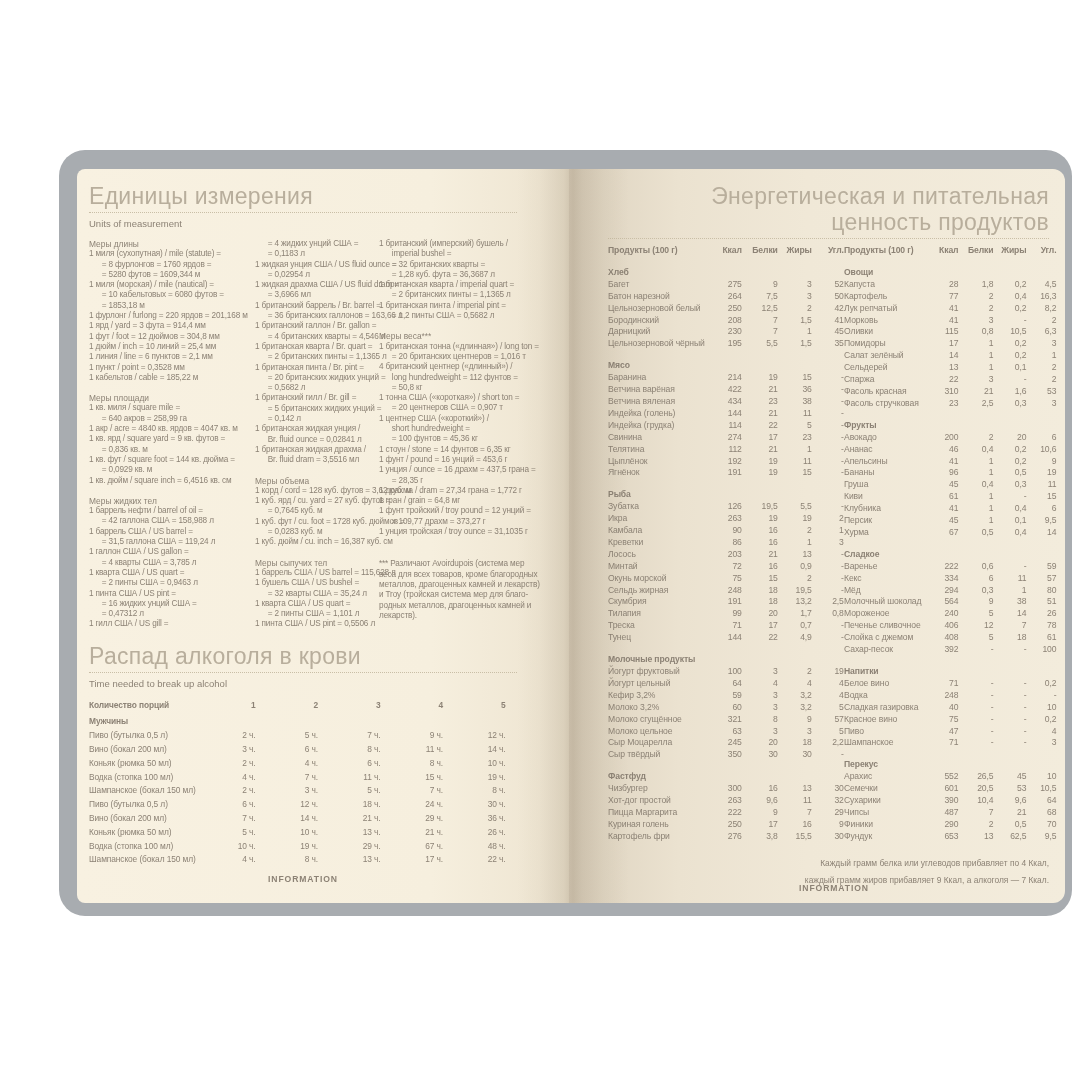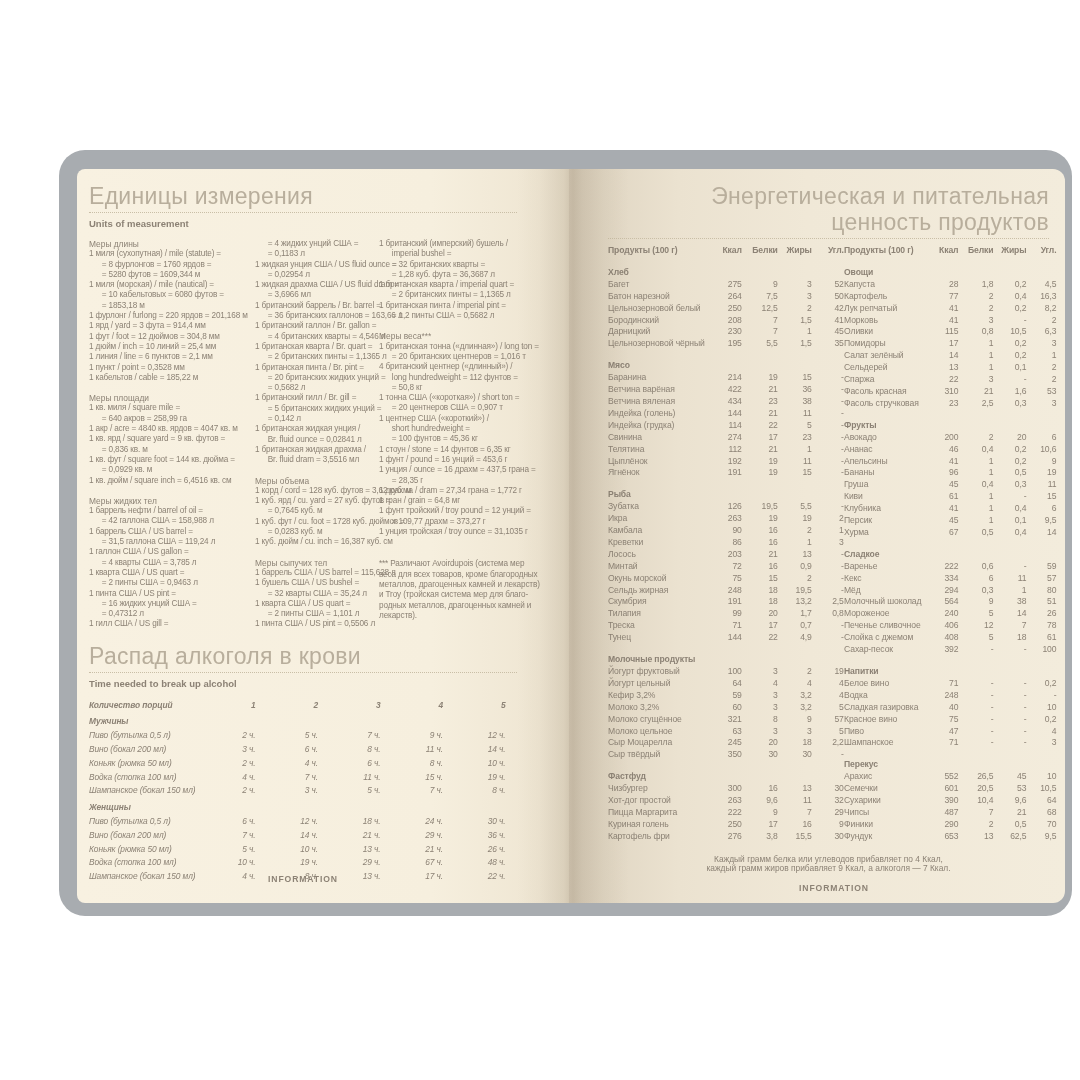--- a/index.html
+++ b/index.html
@@ -10,53 +10,53 @@
          border-radius:8px 12px 12px 8px;overflow:hidden;}
   .page{position:relative;height:100%;box-sizing:border-box;color:#8c8275;}
   .page.left{width:492px;padding:14px 52px 0 12px;
     background:linear-gradient(90deg,#f8f1e1 0%,#f6efde 72%,#efe6d3 94%,#e3d9c5 100%);}
   .page.right{width:496px;padding:14px 16px 0 39px;
     background:linear-gradient(90deg,#d7ccb9 0%,#e1d7c4 7%,#ebe2d0 22%,#f0e8d7 48%,#f3ecdc 100%);}
   .spine{position:absolute;top:0;left:440px;width:112px;height:100%;pointer-events:none;
     background:linear-gradient(90deg,rgba(96,76,46,0) 0%,rgba(96,76,46,0.08) 42%,rgba(96,76,46,0.16) 50%,rgba(96,76,46,0.10) 58%,rgba(96,76,46,0) 100%);}
   .title{font-size:23px;font-weight:400;color:#b8ae9c;letter-spacing:.3px;line-height:26px;}
   .rule-dotted{border-bottom:1px dotted #c9bea6;margin-top:3px;}
-  .subtitle{font-size:9.5px;font-weight:700;margin-top:5px;line-height:12px;}
+  .subtitle{font-size:9.5px;font-weight:400;margin-top:5px;line-height:12px;}
   .r{text-align:right;}
 
   
   .units-cols{display:flex;margin-top:9px;}
   .units-col{flex:0 0 auto;}
   .units-col.c1{width:166px;}
   .units-col.c2{width:124px;}
   .units-col.c3{width:138px;}
   .u-l{font-size:8.2px;line-height:10.3px;letter-spacing:-0.15px;white-space:pre;}
   .u-h{font-size:8.4px;line-height:10.3px;font-weight:400;margin-top:10px;}
   .u-h:first-child{margin-top:0;}
 
   
   .alc-title{margin-top:13px;}
   .alc-grid{display:grid;grid-template-columns:104px repeat(5,62.5px);
-    font-size:8.4px;line-height:13.8px;letter-spacing:-0.1px;margin-top:9px;font-style:italic;}
+    font-size:8.4px;line-height:13.8px;letter-spacing:-0.1px;margin-top:9px;}
   .alc-grid .hd{font-weight:700;}
   .alc-grid .grp{grid-column:1/-1;font-weight:700;margin-top:3px;}
   .alc-grid .lbl{white-space:nowrap;}
   .alc-grid .num{text-align:right;}
 
   
   .tables{display:flex;justify-content:space-between;margin-top:6px;}
   .nut{display:grid;align-content:start;font-size:8.6px;line-height:11.9px;letter-spacing:-0.1px;}
   .nut.nleft{width:212px;grid-template-columns:1fr 37px 36px 34px 32px;}
   .nut.nright{width:205px;grid-template-columns:1fr 37px 35px 33px 30px;}
   .nut .hd{font-weight:700;}
   .nut .cat{grid-column:1/-1;font-weight:700;margin-top:10px;}
   .nut .lbl{white-space:nowrap;}
   .nut .num{text-align:right;}
 
-  .notes{margin-top:12px;text-align:center;font-size:8.4px;line-height:9px;}
+  .notes{margin-top:12px;text-align:right;font-size:8.4px;line-height:17px;}
   .note{white-space:pre-line;}
 
   .page-footer{position:absolute;bottom:10px;display:flex;align-items:center;gap:8px;
     font-size:8.6px;font-weight:700;letter-spacing:.9px;color:#8c8275;flex-direction:column;}
   .pf-left{left:12px;right:52px;}
   .pf-right{left:50px;right:16px;}
   .page-footer .line{flex:1;border-top:1.3px solid #8c8275;}
 </style>
 </head>
 <body>
@@ -219,21 +219,20 @@
             <div class="num">7 ч.</div>
             <div class="num">11 ч.</div>
             <div class="num">15 ч.</div>
             <div class="num">19 ч.</div>
             <div class="lbl">Шампанское (бокал 150 мл)</div>
             <div class="num">2 ч.</div>
             <div class="num">3 ч.</div>
             <div class="num">5 ч.</div>
             <div class="num">7 ч.</div>
             <div class="num">8 ч.</div>
-            <div class="grp">Женщины</div>
             <div class="lbl">Пиво (бутылка 0,5 л)</div>
             <div class="num">6 ч.</div>
             <div class="num">12 ч.</div>
             <div class="num">18 ч.</div>
             <div class="num">24 ч.</div>
             <div class="num">30 ч.</div>
             <div class="lbl">Вино (бокал 200 мл)</div>
             <div class="num">7 ч.</div>
             <div class="num">14 ч.</div>
             <div class="num">21 ч.</div>

